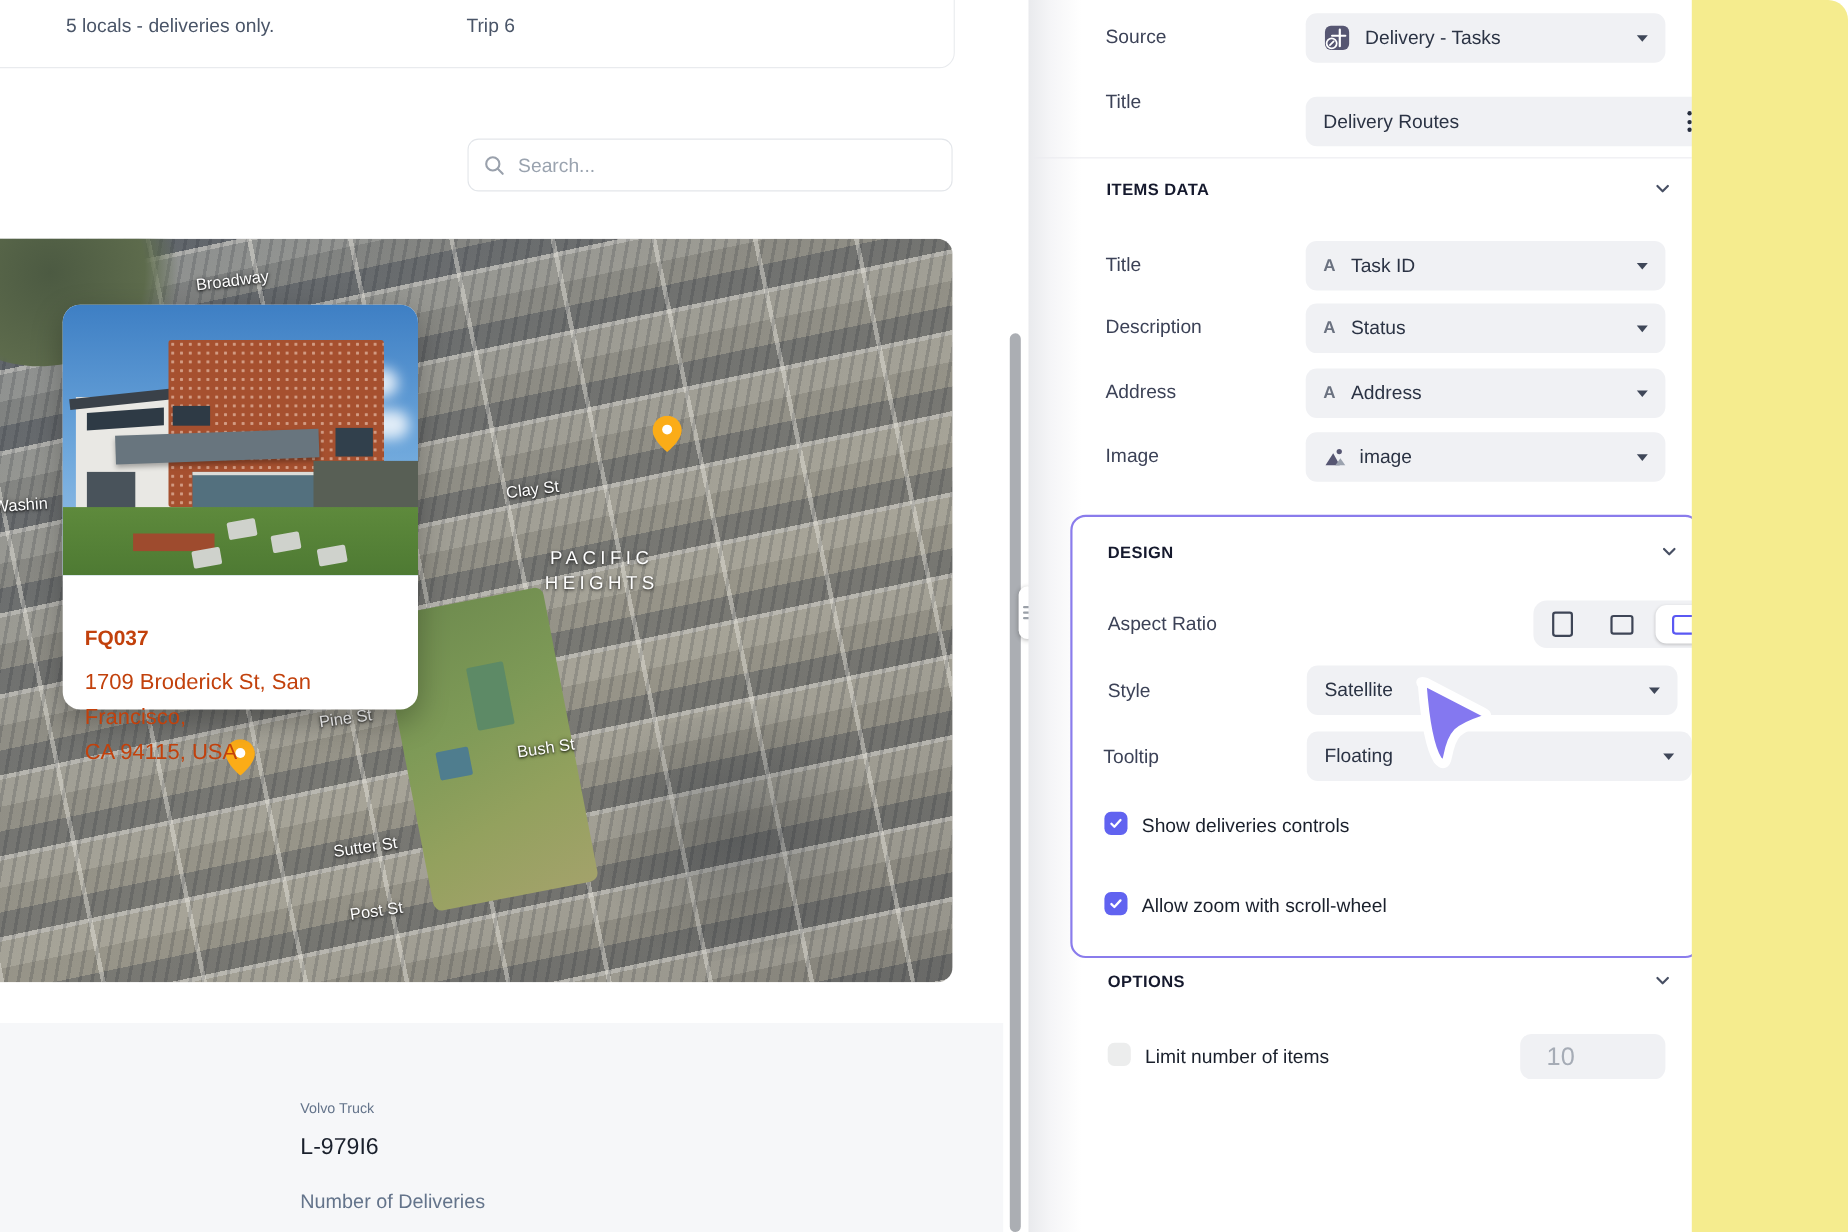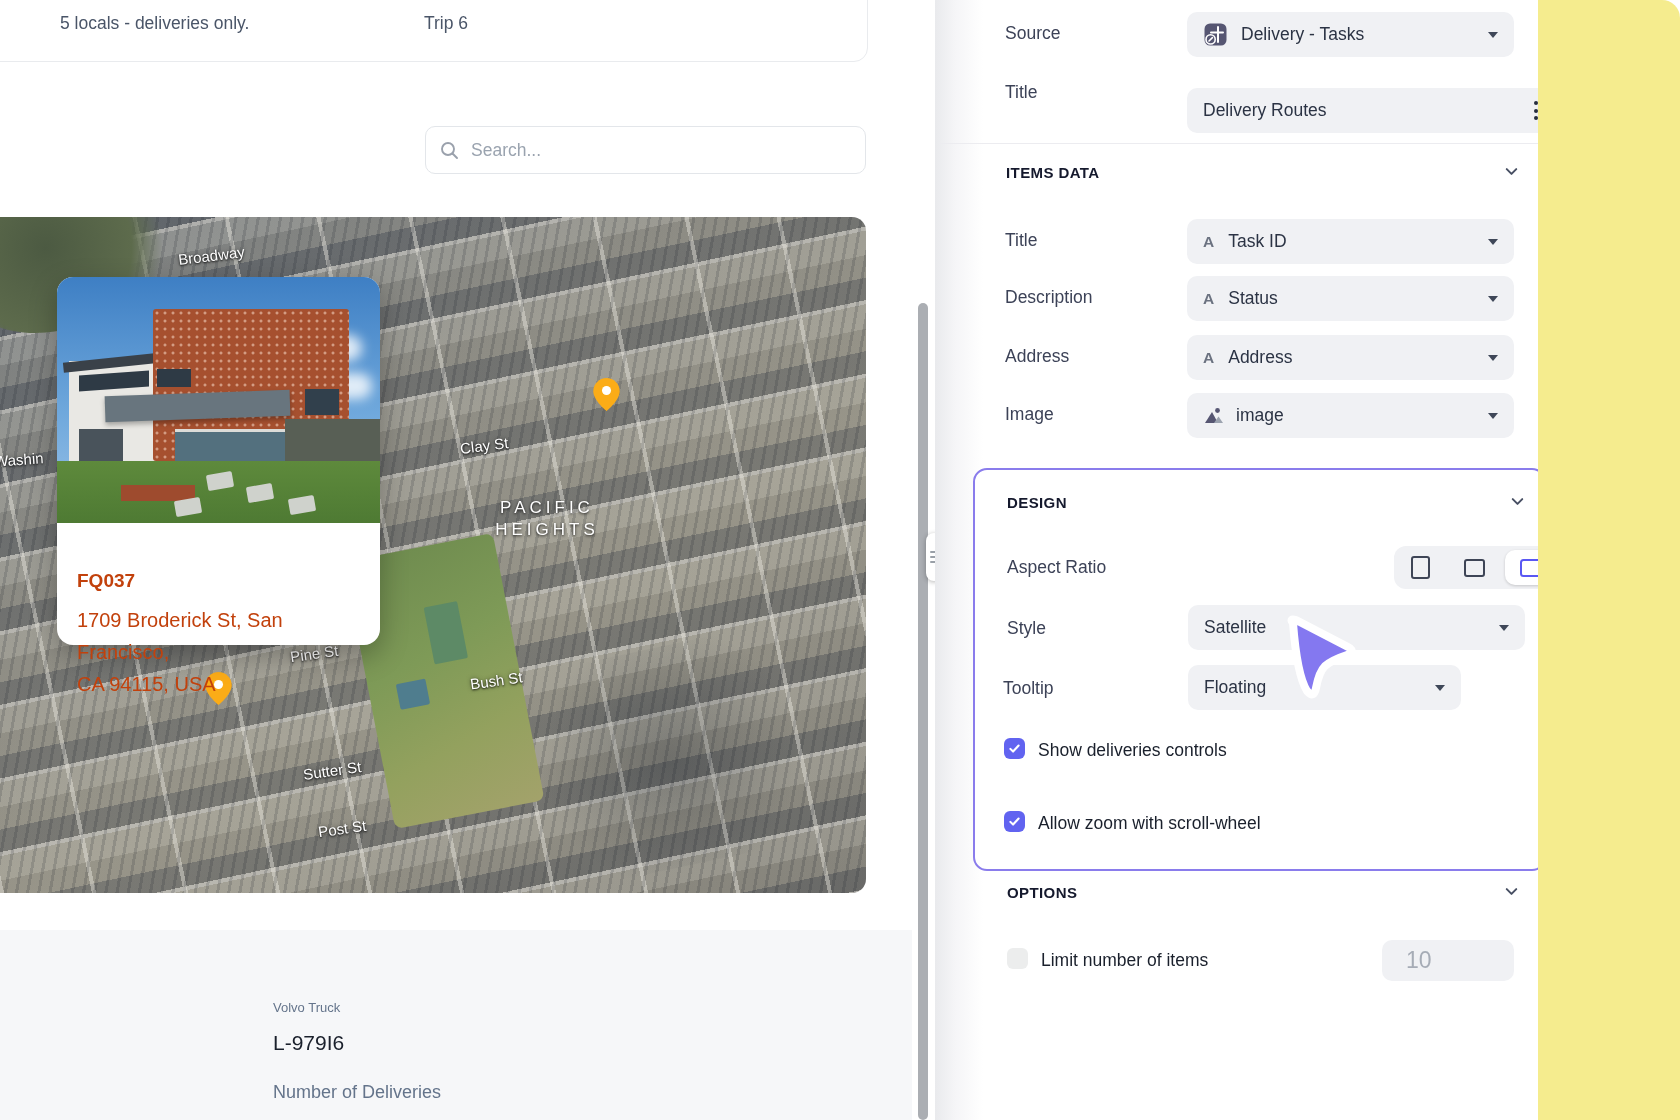--- a/index.html
+++ b/index.html
@@ -283,21 +283,21 @@
           </div>
       </div>
 
       <span class="lbl" style="left:32px;top:148px;">Style</span>
       <div class="ctl" style="left:213px;top:135px;width:337px;">
         <span class="grow">Satellite</span>
         <div class="caret"></div>
       </div>
 
       <span class="lbl" style="left:28px;top:208px;">Tooltip</span>
-      <div class="ctl" style="left:213px;top:195px;width:273px;">
+      <div class="ctl" style="left:213px;top:195px;width:350px;">
         <span class="grow">Floating</span>
         <div class="caret"></div>
       </div>
 
       <div class="cb" style="left:29px;top:268px;">
         <svg width="15" height="15" viewBox="0 0 20 20">
           <path d="M4.5 10.5l3.6 3.6L15.5 6" stroke="#fff" stroke-width="2.8" fill="none" stroke-linecap="round" stroke-linejoin="round"></path>
         </svg>
       </div>
       <span class="cb-lbl" style="left:63px;top:270px;">Show deliveries controls</span>

